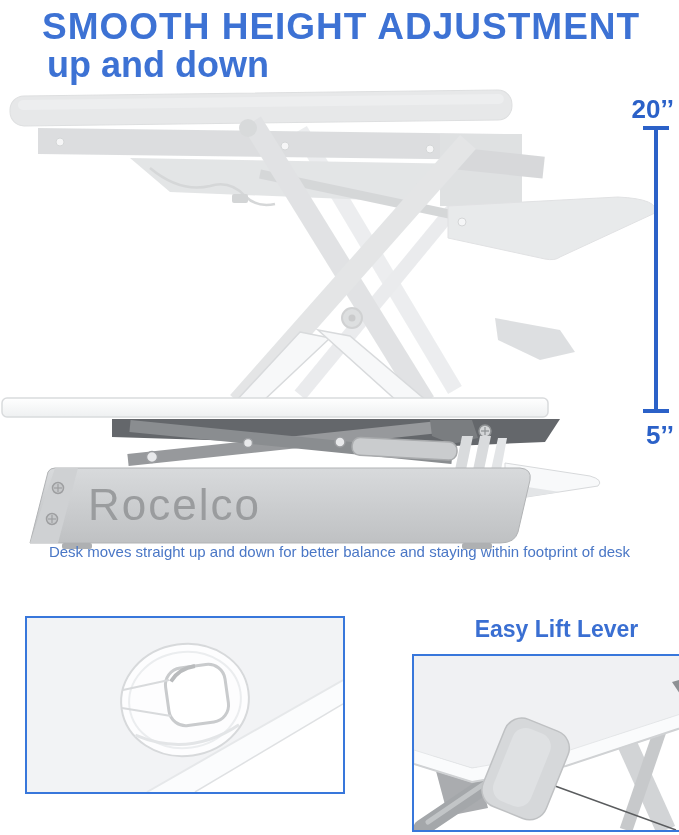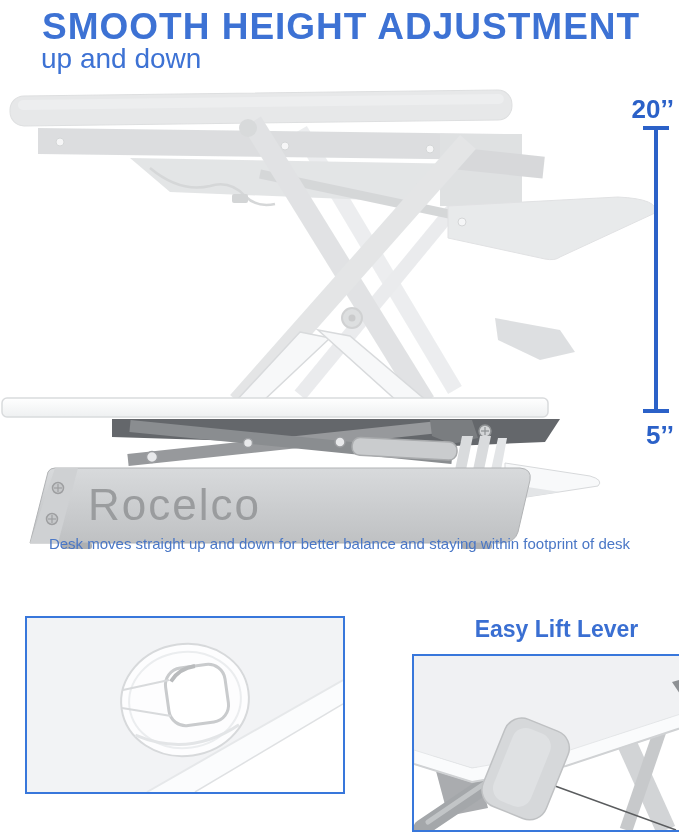--- a/index.html
+++ b/index.html
@@ -13,37 +13,37 @@
     --panel-border-blue:#3877DB;
     --callout-title-blue:#3A6FD2;
     --logo-gray:#9A9C9E;
   }
   .page-title{
     position:absolute;left:34px;top:0;margin:8px;
     font-size:37px;line-height:38px;font-weight:bold;letter-spacing:1px;
     color:var(--accent-blue);white-space:nowrap;
   }
   .page-subtitle{
-    position:absolute;left:35px;top:36px;margin:6px;
-    font-size:28px;line-height:34px;font-weight:400;
+    position:absolute;left:35px;top:36px;margin:12px;
+    font-size:36px;line-height:34px;font-weight:700;
     color:var(--accent-blue);white-space:nowrap;
   }
   .illustration-svg{position:absolute;left:0;top:84px;}
   .dim-label{
     font-weight:bold;font-size:26px;
     fill:var(--dimension-blue);
     font-family:"Liberation Sans",sans-serif;
   }
   .dim-stroke{stroke:var(--dimension-blue);stroke-width:4;}
   .brand-text{
     fill:var(--logo-gray);font-size:44px;letter-spacing:2px;
     font-family:"Liberation Sans",sans-serif;
   }
   .caption{
-    position:absolute;left:0;right:0;top:534px;margin:0;
+    position:absolute;left:0;right:0;top:534px;margin:8px;
     text-align:center;font-size:15px;line-height:20px;
     color:var(--caption-blue);
   }
   .callout{position:absolute;top:616px;}
   .callout-title{
     display:block;text-align:center;margin:0 0 11px 0;
     font-size:23px;font-weight:bold;color:var(--callout-title-blue);
     white-space:nowrap;
   }
   .callout-panel{

